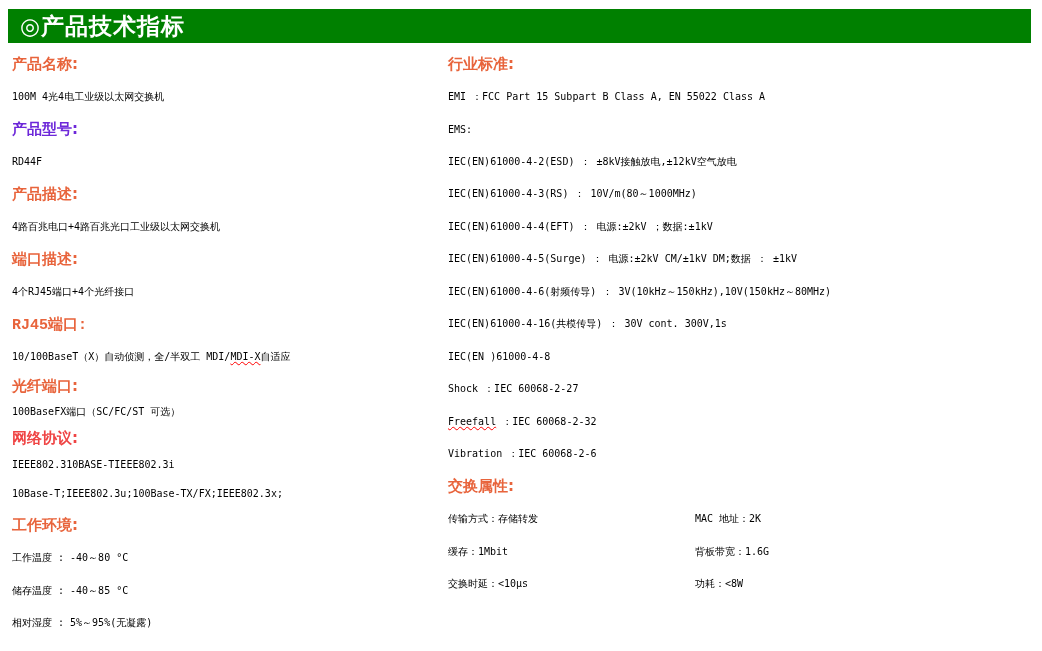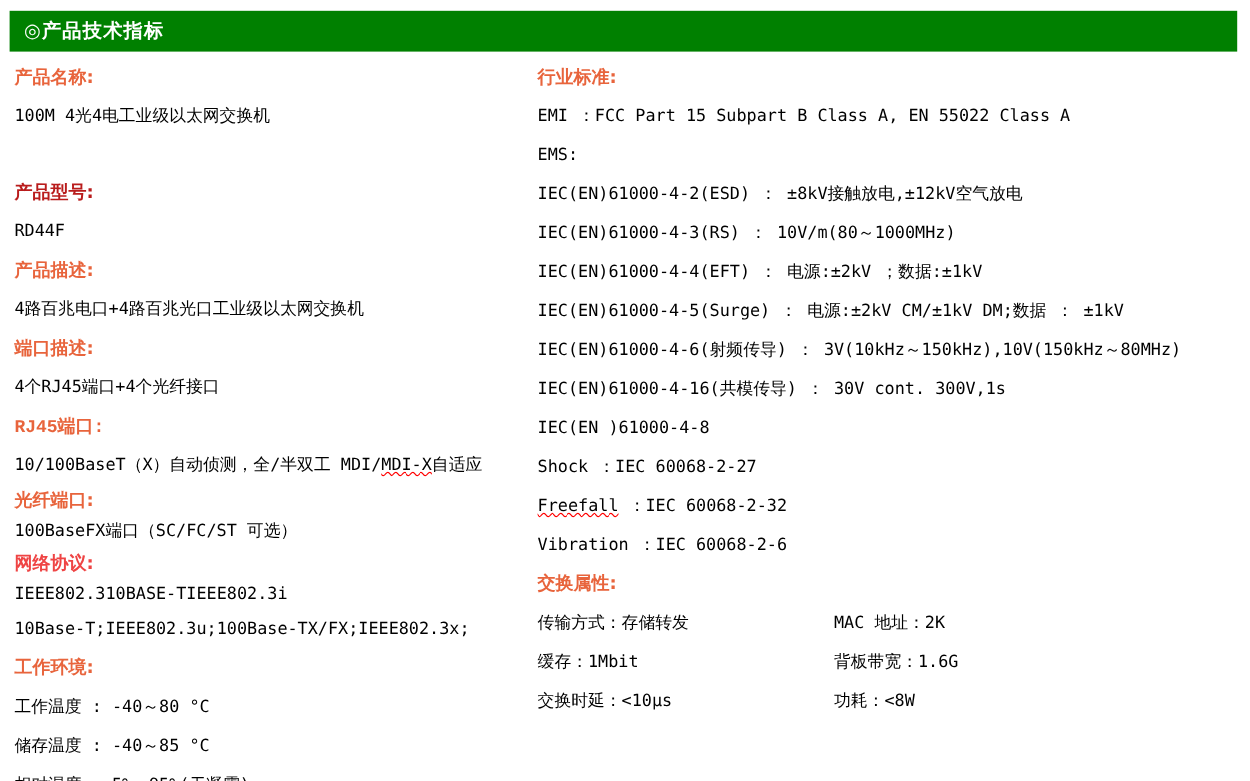--- a/index.html
+++ b/index.html
@@ -9,38 +9,38 @@
     background: #ffffff;
     font-family: "DejaVu Sans Mono", "Liberation Mono", monospace;
     color: #000000;
     overflow: hidden;
   }
   .title-bar {
     margin: 9px 11px 0 8px;
     height: 34px;
     line-height: 34px;
     padding-left: 12px;
-    font-size: 16px;
+    font-size: 23px;
     font-weight: bold;
     letter-spacing: 1px;
     font-family: "DejaVu Sans", "Liberation Sans", sans-serif;
   }
   .content {
     display: flex;
     margin-top: 5px;
     padding-left: 12px;
     justify-content: space-between;
   }
   .col-left  { width: 436px; flex: none; }
   .col-right { flex: 1; }
   .line {
     height: 32.5px;
     display: flex;
     align-items: center;
-    font-size: 14px;
+    font-size: 10px;
     white-space: pre;
   }
   .line.tight { height: 26px; }
   .line.heading {
     font-weight: bold;
     font-size: 15px;
     font-family: "DejaVu Sans", "Liberation Sans", sans-serif;
   }
   .pair-left {
     display: inline-block;
@@ -55,21 +55,21 @@
 </style>
 </head>
 <body>
 
 <div class="title-bar" style="background: rgb(0, 128, 0); color: rgb(255, 255, 255);">◎产品技术指标</div>
 
 <div class="content">
   <div class="col-left" id="col-left">
       <div class="line heading" style="color: rgb(232, 100, 60);">产品名称:</div>
       <div class="line body">100M 4光4电工业级以太网交换机</div>
-      <div class="line heading" style="color: #b91c1c; margin-top: 31px;">产品型号:</div>
+      <div class="line heading" style="color: #6d28d9;">产品型号:</div>
       <div class="line body">RD44F</div>
       <div class="line heading" style="color: rgb(232, 100, 60);">产品描述:</div>
       <div class="line body">4路百兆电口+4路百兆光口工业级以太网交换机</div>
       <div class="line heading" style="color: rgb(232, 100, 60);">端口描述:</div>
       <div class="line body">4个RJ45端口+4个光纤接口</div>
       <div class="line heading" style="color: rgb(232, 100, 60); font-family: Liberation Mono, monospace;">RJ45端口:</div>
       <div class="line body"><span>10/100BaseT（X）自动侦测，全/半双工 MDI/</span><span class="misspelled" style="text-decoration-color: rgb(255, 0, 0);">MDI-X</span><span>自适应</span></div>
       <div class="line heading tight" style="color: rgb(232, 100, 60);">光纤端口:</div>
       <div class="line body tight">100BaseFX端口（SC/FC/ST 可选）</div>
       <div class="line heading tight" style="color: #ef4444;">网络协议:</div>

